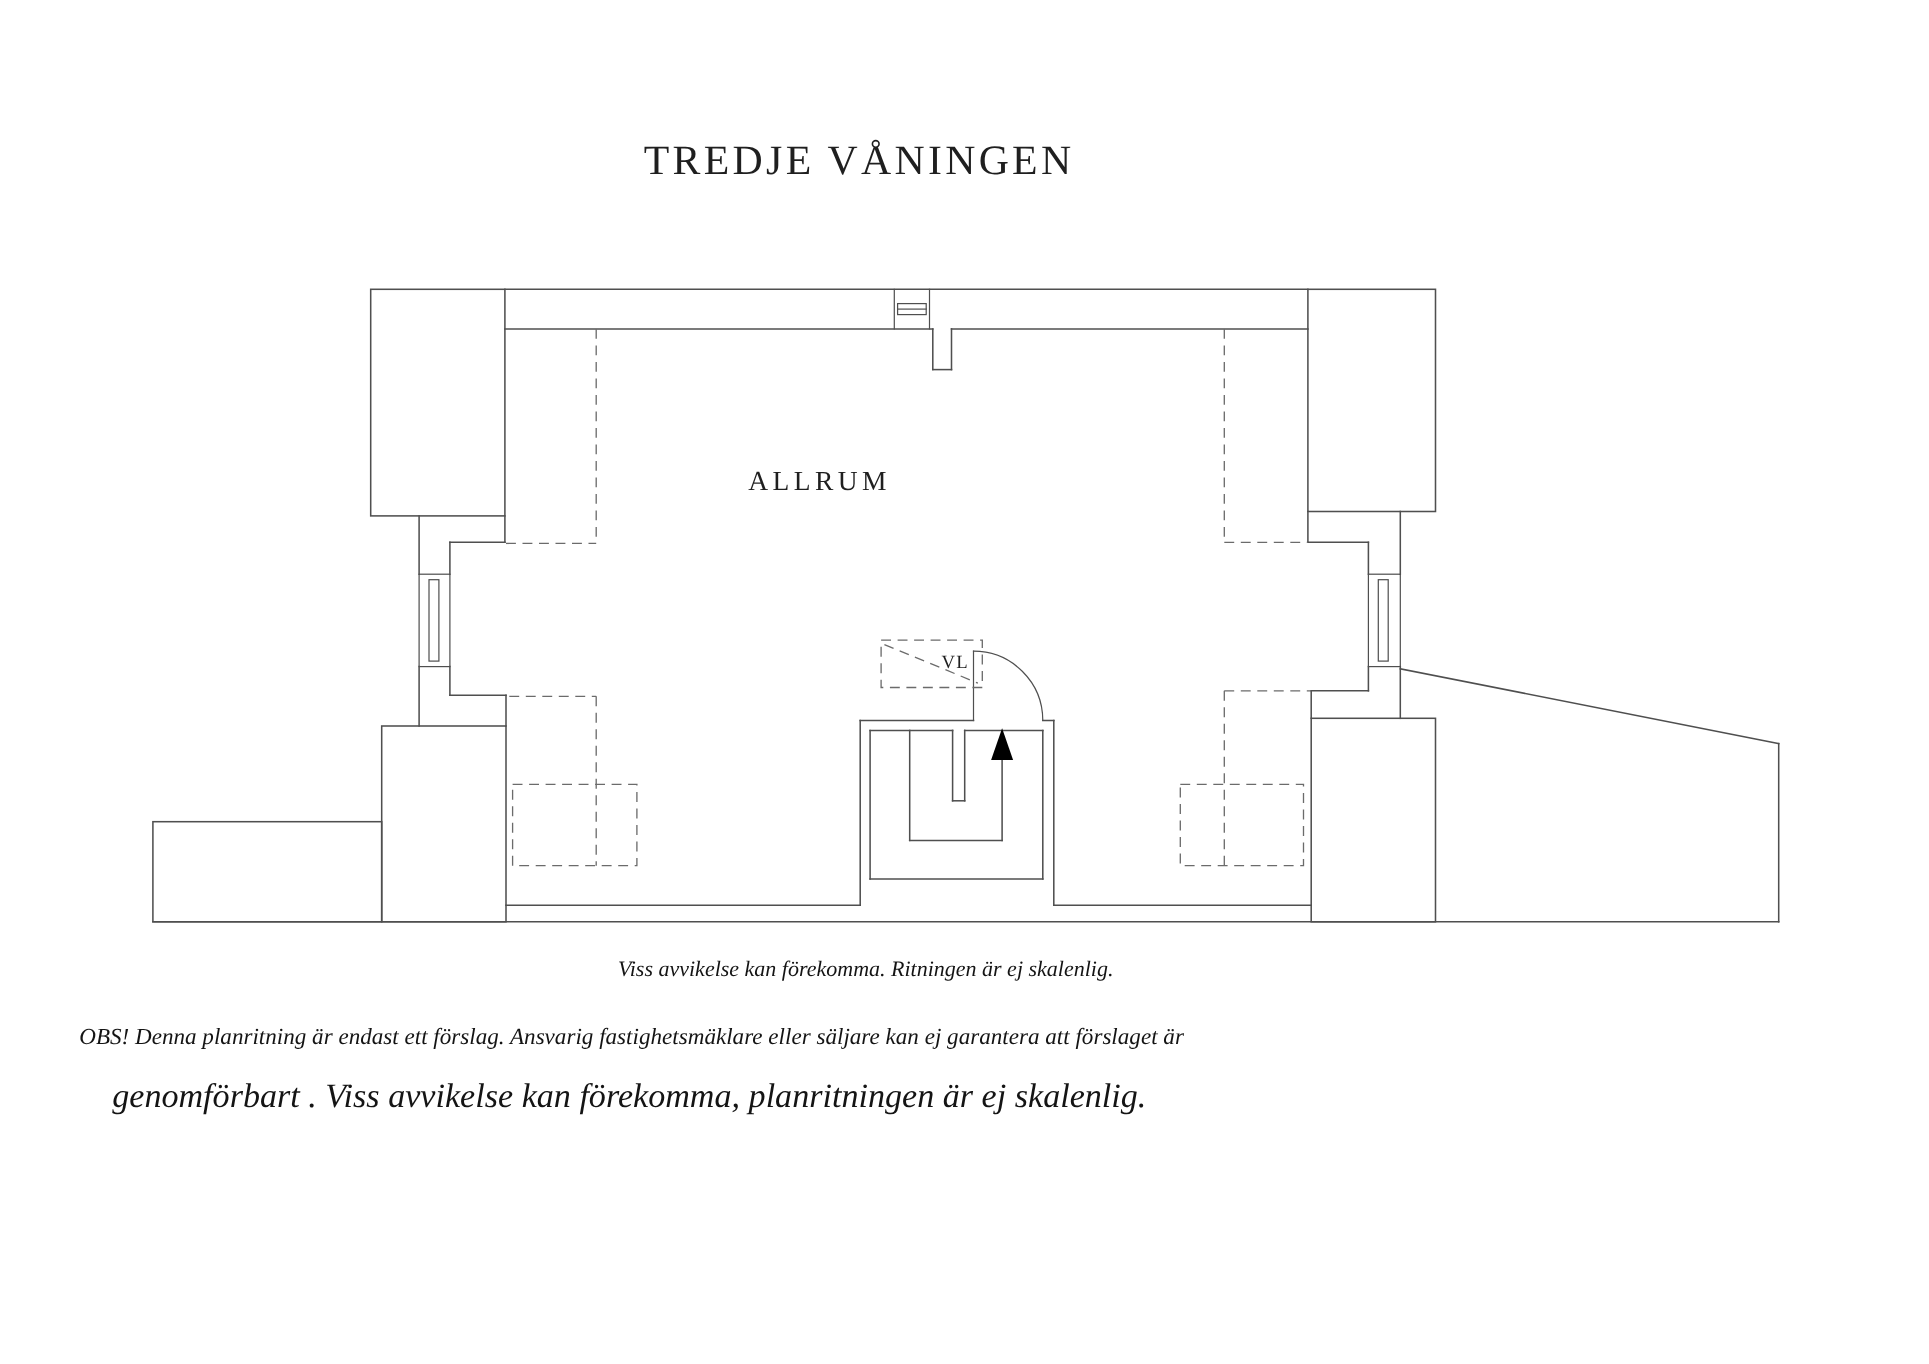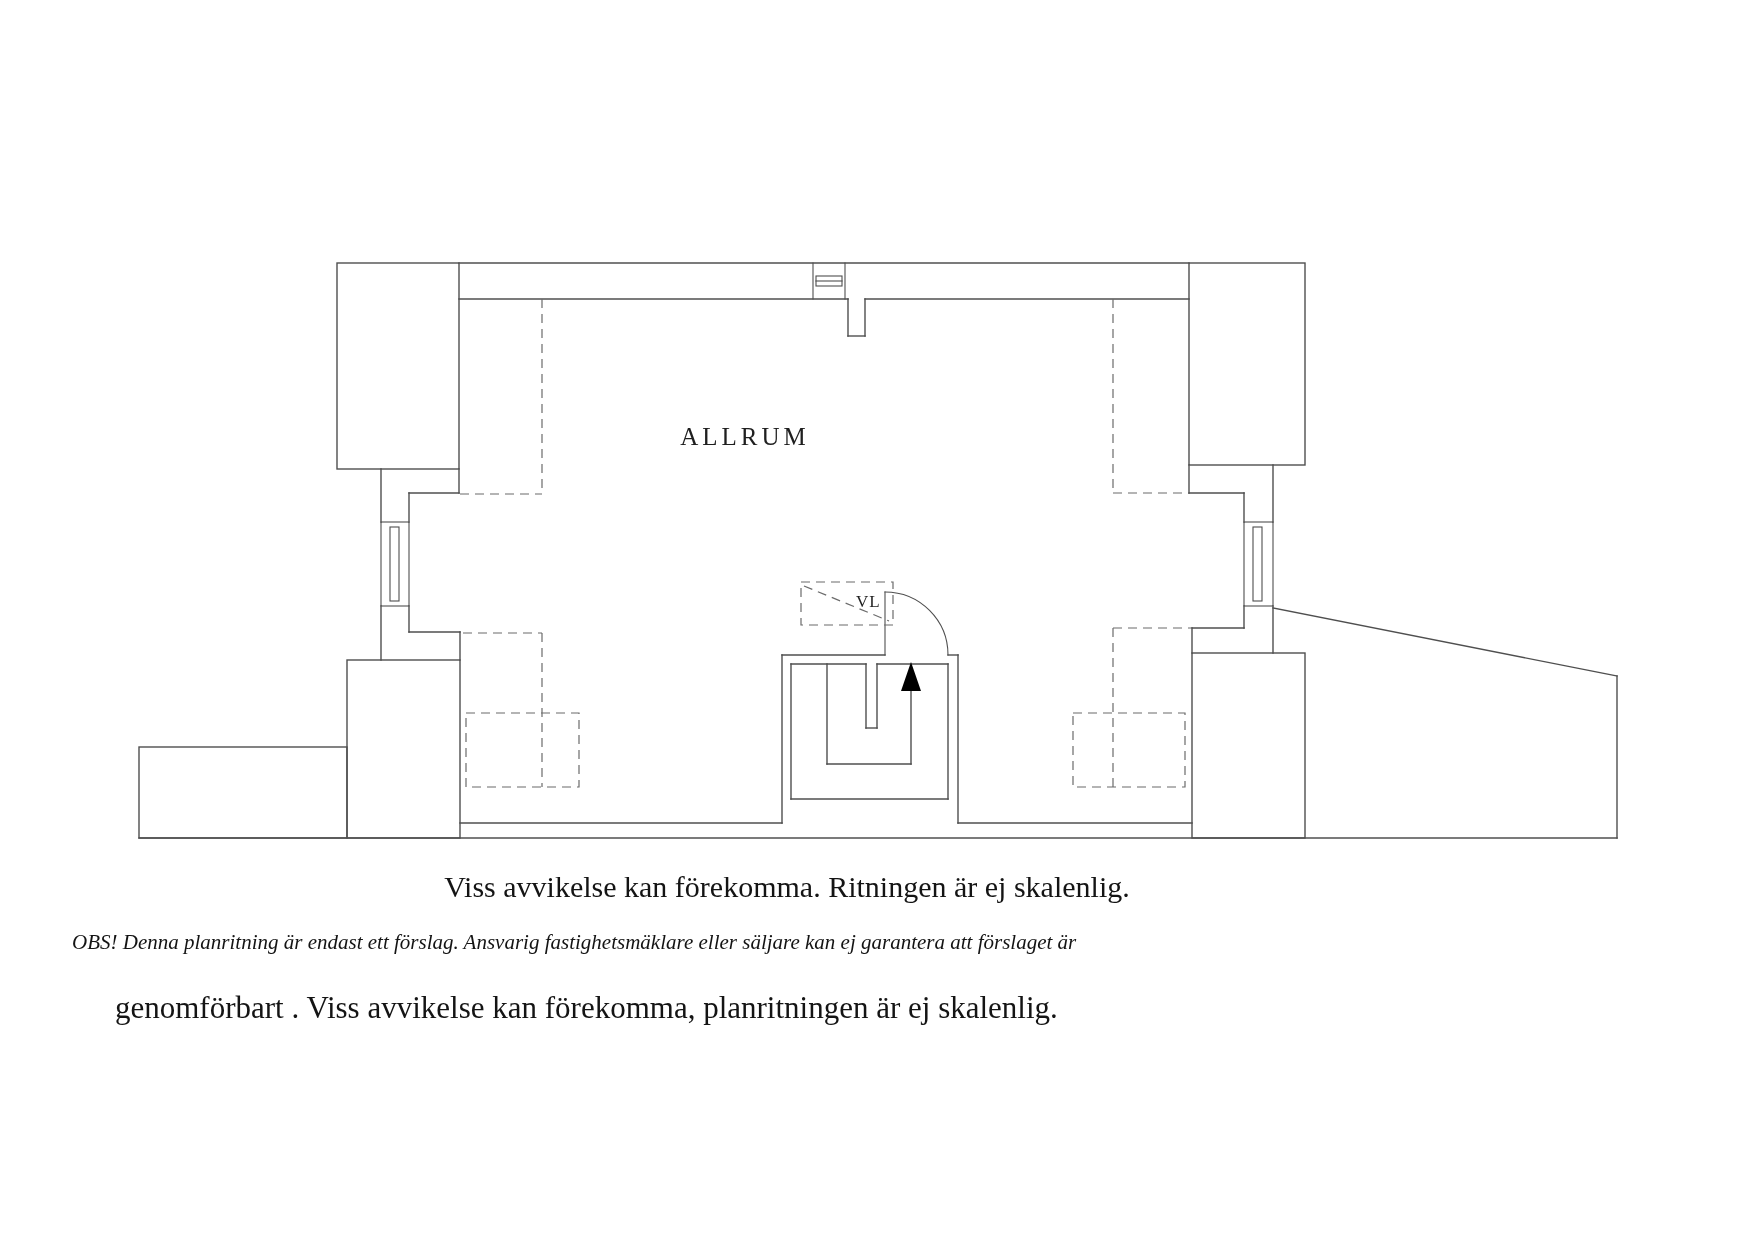--- a/index.html
+++ b/index.html
@@ -23,35 +23,36 @@
     font-family:"Liberation Serif", serif;font-size:25px;letter-spacing:4px;
     fill:#1f1f1f;
   }
   .small-label{
     font-family:"Liberation Serif", serif;font-size:17px;letter-spacing:1px;
     fill:#1f1f1f;
   }
   .arrow-head{fill:#000000;stroke:none;}
   .note-line{
     position:absolute;left:0;width:1574px;top:870px;text-align:center;
-    font-size:30px;color:#141414;
+    font-size:20px;font-style:italic;color:#141414;
   }
   .disclaimer-1{
     position:absolute;left:72px;top:930px;width:1600px;
     font-size:21px;font-style:italic;color:#141414;white-space:nowrap;
   }
   .disclaimer-2{
-    position:absolute;left:115px;top:978px;width:1600px;
-    font-size:31px;color:#141414;white-space:nowrap;margin-top:12px;
+    position:absolute;left:102px;top:978px;width:1600px;
+    font-size:31px;font-style:italic;color:#141414;white-space:nowrap;
   }
 </style>
 </head>
 <body>
 
 <div class="title-block">
+  <div class="title-line">TREDJE VÅNINGEN</div>
 </div>
 
 <svg class="plan-svg" width="1754" height="1240" viewBox="0 0 1754 1240">
 
   <g>
     <rect class="w" x="337" y="263" width="122" height="206"></rect>
   </g>
 
   <g>
     <line class="w" x1="459" y1="263" x2="1189" y2="263"></line>

